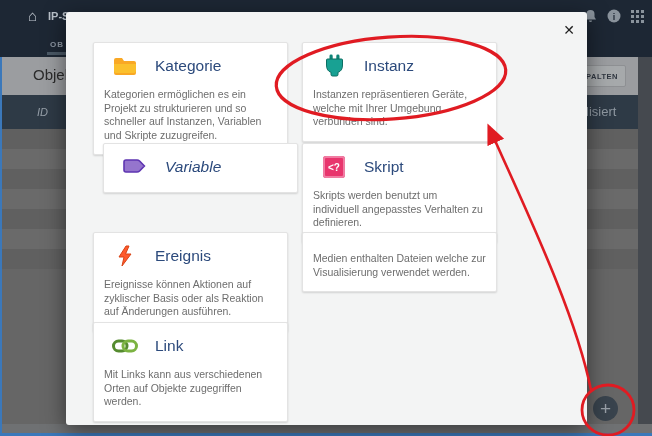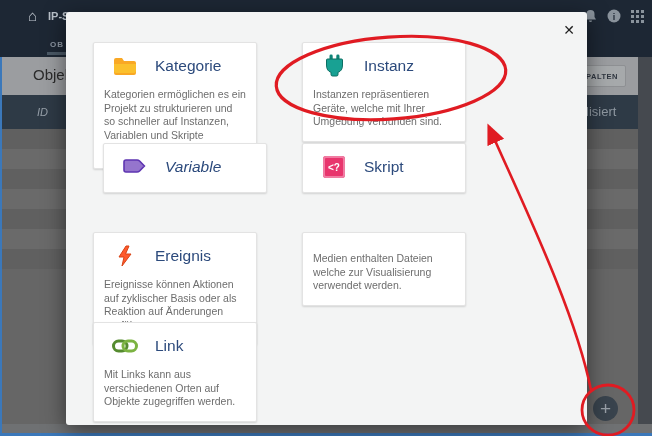--- a/index.html
+++ b/index.html
@@ -42,21 +42,21 @@
   .fab { position:absolute; left:593px; top:396px; width:25px; height:25px; border-radius:50%;
          background:#39434d; border:none; color:#98a0a8; font-size:19px; line-height:23px; text-align:center;
          font-family:"Liberation Sans", sans-serif; padding:0; cursor:pointer; }
 
   
   .modal { position:absolute; left:66px; top:12px; width:521px; height:413px; background:#f3f4f4;
            border-radius:3px; box-shadow:0 6px 22px rgba(0,0,0,.5); z-index:10; }
   .close-btn { position:absolute; top:7px; right:7px; width:22px; height:22px; background:transparent; border:none;
                color:#1f1f1f; font-size:14px; cursor:pointer; }
 
-  .card { position:absolute; width:164px; background:#ffffff; border:1px solid #e3e3e3; border-radius:2px;
+  .card { position:absolute; width:195px; background:#ffffff; border:1px solid #e3e3e3; border-radius:2px;
           box-shadow:0 1px 2px rgba(0,0,0,.14); padding:10px 10px 12px 10px; cursor:pointer; }
   .card-head { display:flex; align-items:center; gap:17px; padding-left:8px; min-height:26px; }
   .card-title { font-size:15.5px; color:#2c4a7c; }
   .card-desc { margin-top:9px; font-size:10.5px; line-height:13.5px; color:#6d6d6d; }
   .cicon { width:26px; height:24px; display:flex; align-items:center; justify-content:center; flex:none; }
   .icon-skript { width:22px; height:22px; background:#e8356d; border-radius:3px; box-shadow:inset 0 0 0 2px #f07ca2;
                  color:#fff; font-weight:bold; font-size:10px; display:flex; align-items:center; justify-content:center; }
 
   .pos-r1c1 { left:27px;  top:30px;  }
   .pos-r1c2 { left:236px; top:30px;  }
@@ -189,20 +189,21 @@
       </div>
     </div>
 
     <div class="card pos-r2c2">
       <div class="card-head">
         <span class="cicon">
           <span class="icon-skript">&lt;?</span>
         </span>
         <span class="card-title">Skript</span>
       </div>
+      <div class="card-desc">Skripts werden benutzt um individuell angepasstes Verhalten zu definieren.</div>
     </div>
 
     <div class="card pos-r3c1">
       <div class="card-head">
         <span class="cicon">
           <svg width="16" height="22" viewBox="0 0 16 22">
               <path d="M9 1 L2 12 h5 L5 21 L14 9 H8.5 L12 1 z" fill="#ff5a2d" stroke="#d84315" stroke-width="1"></path>
             </svg>
         </span>
         <span class="card-title">Ereignis</span>

